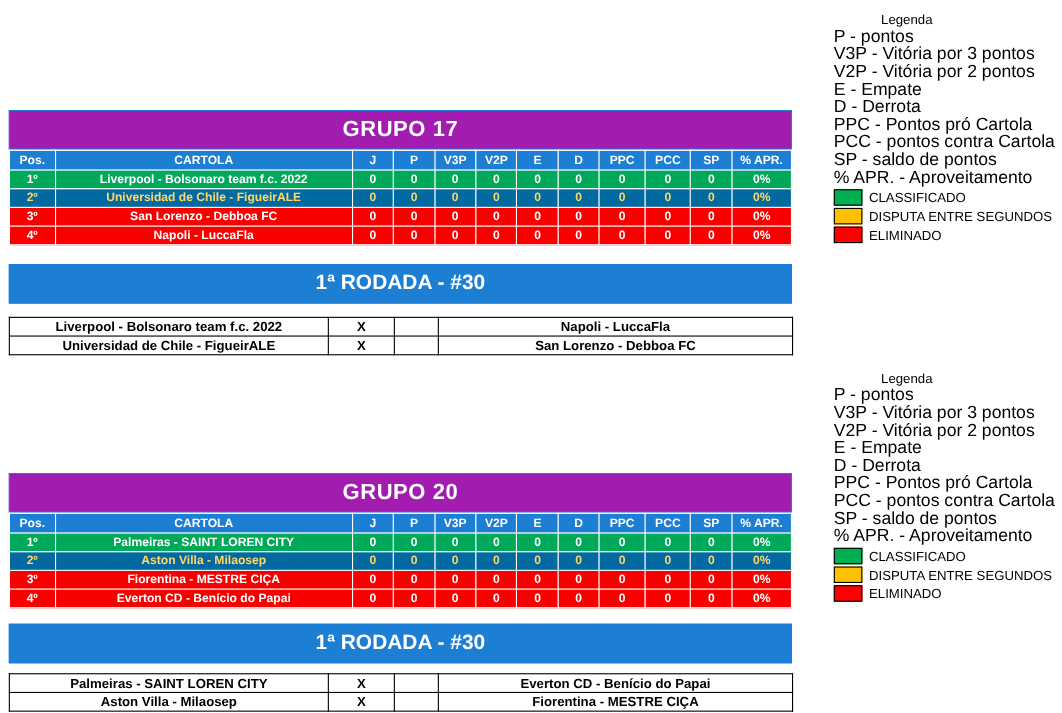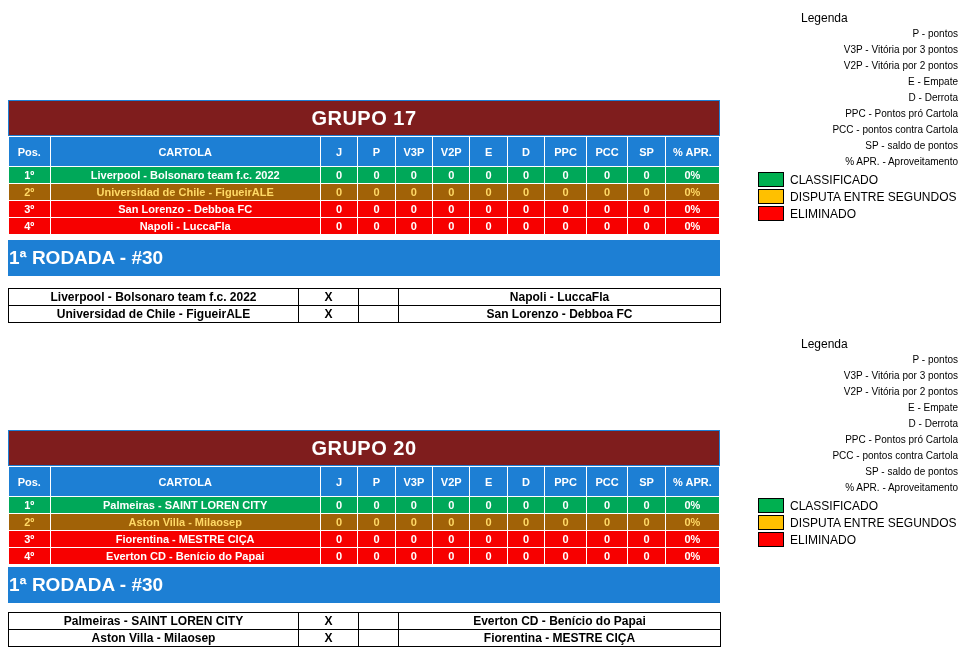--- a/index.html
+++ b/index.html
@@ -17,21 +17,21 @@
     height: 648px;
     overflow: hidden;
   }
 
   
   .group-block { position: absolute; left: 8px; width: 712px; }
   #group-17-block { top: 100px; }
   #group-18-block { top: 430px; }
 
   .group-title {
-    background: #7f1d1d;
+    background: #a21caf;
     color: #ffffff;
     text-align: center;
     font-size: 20px;
     font-weight: bold;
     letter-spacing: 0.5px;
     padding: 6px 0 6px 0;
     border: 1px solid #1d7fd4;
     line-height: 22px;
   }
 
@@ -40,50 +40,51 @@
     border-collapse: collapse;
     table-layout: fixed;
   }
   table.standings th {
     background: #1d7fd4;
     color: #ffffff;
     font-size: 11px;
     font-weight: bold;
     border: 1px solid #ffffff;
     padding: 2px 0;
-    height: 30px;
+    height: 18px;
   }
   table.standings td {
     font-size: 11px;
     font-weight: bold;
     text-align: center;
     border: 1px solid #ffffff;
     padding: 2px 0;
     height: 17px;
     color: #ffffff;
   }
   td.team-cell { text-align: center; }
   tr.row-green td { background: #00a859; color: #ffffff; text-align: center; }
-  tr.row-yellow td { background: #a16207; color: #ffd966; margin-top: 40px; }
+  tr.row-yellow td { background: #0369a1; color: #ffd966; margin-top: 40px; }
   tr.row-red td { background: #f70000; color: #ffffff; }
 
   
   col.c-pos { width: 40px; }
   col.c-team { width: 260px; }
   col.c-num { width: 36px; }
   col.c-ppc { width: 40px; }
   col.c-apr { width: 52px; }
 
   
   .rodada-bar {
     position: absolute;
     left: 8px;
     width: 712px;
     background: #1d7fd4;
     color: #ffffff;
+    text-align: center;
     font-size: 19px;
     font-weight: bold;
     padding: 6px 0;
     border: 1px solid #1d7fd4;
   }
   #rodada-17-bar { top: 240px; }
   #rodada-18-bar { top: 567px; }
 
   table.matches {
     position: absolute;
@@ -114,25 +115,24 @@
   #legend-1 { top: 10px; }
   #legend-2 { top: 336px; }
   .legend-title {
     font-size: 12px;
     color: #000000;
     font-weight: normal;
     line-height: 16px;
     margin-left: 43px;
   }
   .legend-line {
-    font-size: 10px;
+    font-size: 16px;
     color: #000000;
     line-height: 16px;
     white-space: nowrap;
-    text-align: right;
   }
   .legend-key {
     display: flex;
     align-items: center;
     margin-top: 2px;
   }
   .swatch {
     width: 26px;
     height: 15px;
     border: 1px solid #000000;

